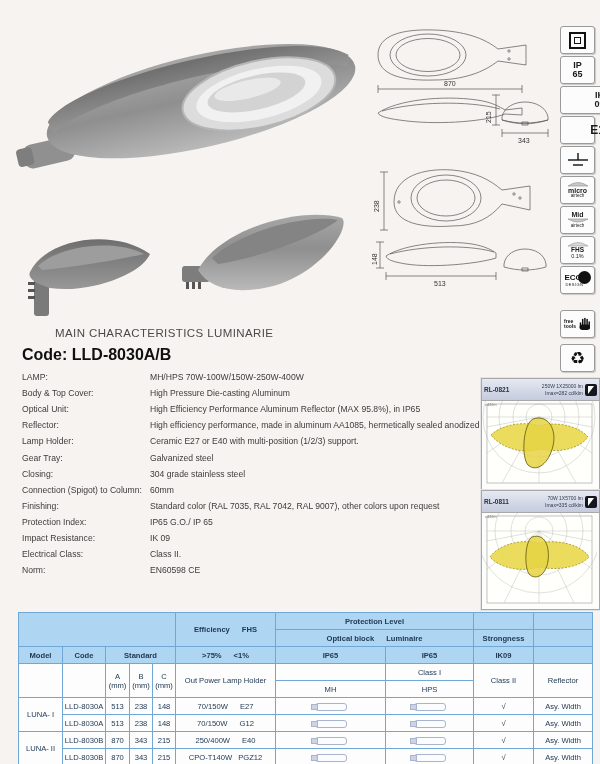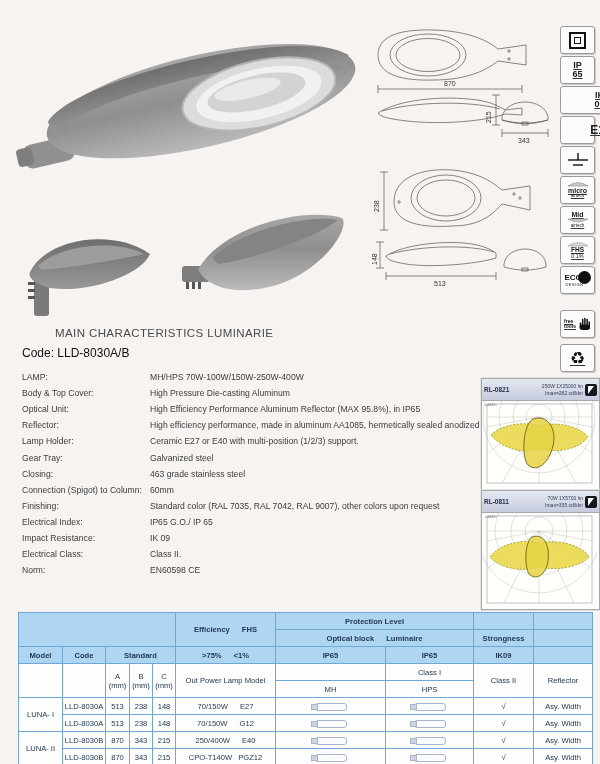--- a/index.html
+++ b/index.html
@@ -1,36 +1,36 @@
 <!DOCTYPE html>
 <html><head>
 <meta charset="utf-8">
 <style>
   html,body{margin:0;padding:0;}
   body{width:600px;height:764px;background:#f7f3f0;font-family:"Liberation Sans",sans-serif;position:relative;overflow:hidden;color:#333;}
   .abs{position:absolute;}
 
   
-  .badge{position:absolute;left:560px;width:33px;height:26px;background:#fcfcfc;border:1px solid #9a9a9a;border-radius:3px;box-shadow:1px 1px 1px rgba(0,0,0,.18);display:flex;flex-direction:column;align-items:center;justify-content:center;line-height:1;text-decoration:underline;}
+  .badge{position:absolute;left:560px;width:33px;height:26px;background:#fcfcfc;border:1px solid #9a9a9a;border-radius:3px;box-shadow:1px 1px 1px rgba(0,0,0,.18);display:flex;flex-direction:column;align-items:center;justify-content:center;line-height:1;}
   .badge .b-top{font-weight:bold;font-size:9px;color:#1a1a1a;}
   .badge .b-bot{font-weight:bold;font-size:9px;color:#1a1a1a;}
   .badge .tiny{font-size:4.5px;font-weight:normal;color:#222;}
   .sq-out{width:13px;height:13px;border:2px solid #111;display:flex;align-items:center;justify-content:center;}
   .sq-in{width:5px;height:5px;border:1.5px solid #111;}
   .eco-wrap{position:relative;width:26px;height:18px;}
   .eco-disc{position:absolute;right:0;top:0;width:13px;height:13px;border-radius:50%;background:#111;}
   .eco-txt{position:absolute;left:0;top:3px;font-weight:bold;font-size:8px;color:#111;}
   .eco-sub{position:absolute;left:1px;top:12px;font-size:4px;color:#222;letter-spacing:.4px;}
   .ft{display:flex;align-items:center;gap:2px;}
   .ft .lbl{font-size:5px;line-height:1.1;color:#111;font-weight:bold;}
   .recycle{font-size:17px;color:#111;line-height:1;}
 
   
   .title{left:22px;top:327px;font-size:11.5px;color:#4a4a4a;letter-spacing:.4px;margin-left:33px;}
-  .code{left:22px;top:346px;font-size:12px;font-weight:normal;color:#101010;}
+  .code{left:22px;top:346px;font-size:16px;font-weight:bold;color:#101010;}
   .specs{left:22px;top:369px;width:450px;}
   .spec-row{display:flex;height:16.1px;align-items:center;}
   .spec-label{width:128px;flex:none;font-size:8.6px;color:#3c3c3c;}
   .spec-value{font-size:8.6px;color:#3c3c3c;white-space:nowrap;}
 
   
   .photo-box{position:absolute;left:481px;width:117px;background:#fdfdfb;border:1px solid #a8a8a8;box-shadow:0 0 0 1px #e3e3e3;}
   .pb-head{height:21px;background:linear-gradient(#e6e9f2,#c5cbdd);display:flex;align-items:center;padding:0 2px;border-bottom:1px solid #a8a8a8;}
   .pb-code{font-size:6.5px;font-weight:bold;color:#28304a;flex:1;}
   .pb-txt{text-align:right;font-size:5px;color:#333a52;line-height:1.25;margin-right:2px;}
@@ -247,32 +247,32 @@
   <div class="spec-row">
       <span class="spec-label">Lamp Holder:</span>
       <span class="spec-value">Ceramic E27 or E40 with multi-position (1/2/3) support.</span>
     </div>
   <div class="spec-row">
       <span class="spec-label">Gear Tray:</span>
       <span class="spec-value">Galvanized steel</span>
     </div>
   <div class="spec-row">
       <span class="spec-label">Closing:</span>
-      <span class="spec-value">463 grade stainless steel</span>
+      <span class="spec-value">304 grade stainless steel</span>
     </div>
   <div class="spec-row">
       <span class="spec-label">Connection (Spigot) to Column:</span>
       <span class="spec-value">60mm</span>
     </div>
   <div class="spec-row">
       <span class="spec-label">Finishing:</span>
       <span class="spec-value">Standard color (RAL 7035, RAL 7042, RAL 9007),  other colors upon request</span>
     </div>
   <div class="spec-row">
-      <span class="spec-label">Electrical Index:</span>
+      <span class="spec-label">Protection Index:</span>
       <span class="spec-value">IP65 G.O./ IP 65</span>
     </div>
   <div class="spec-row">
       <span class="spec-label">Impact Resistance:</span>
       <span class="spec-value">IK 09</span>
     </div>
   <div class="spec-row">
       <span class="spec-label">Electrical Class:</span>
       <span class="spec-value">Class II.</span>
     </div>
@@ -394,21 +394,21 @@
     <td class="h">IP65</td>
     <td class="h">IK09</td>
     <td class="h"></td>
   </tr>
   <tr>
     <td class="w" rowspan="2"></td>
     <td class="w" rowspan="2"></td>
     <td class="w" rowspan="2"><span>A</span><br><span>(mm)</span></td>
     <td class="w" rowspan="2"><span>B</span><br><span>(mm)</span></td>
     <td class="w" rowspan="2"><span>C</span><br><span>(mm)</span></td>
-    <td class="w" rowspan="2">Out Power Lamp Model</td>
+    <td class="w" rowspan="2">Out Power Lamp Holder</td>
     <td class="w"></td>
     <td class="w">Class I</td>
     <td class="w" rowspan="2">Class II</td>
     <td class="w" rowspan="2">Reflector</td>
   </tr>
   <tr>
     <td class="w">MH</td>
     <td class="w">HPS</td>
   </tr>
 

